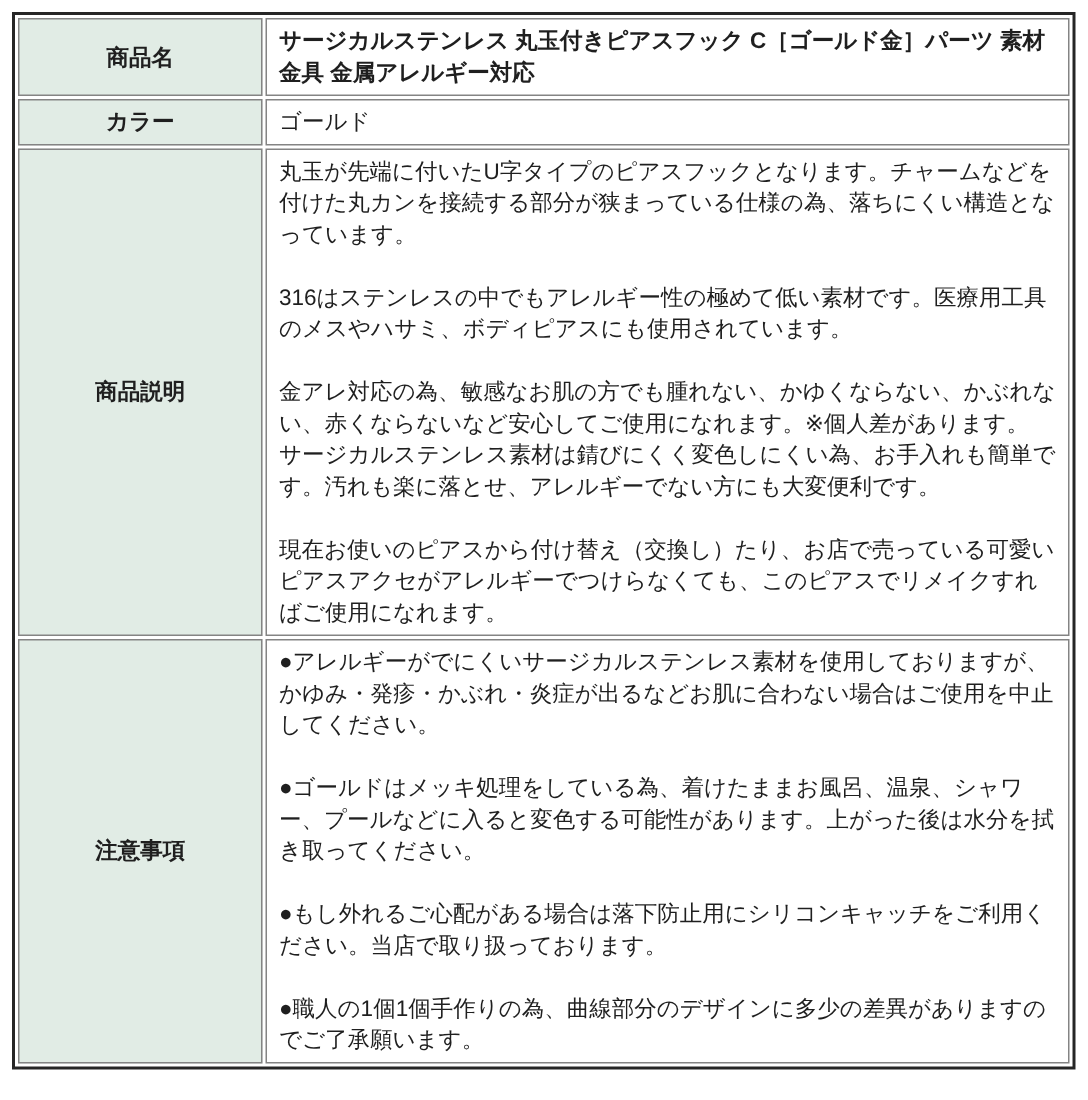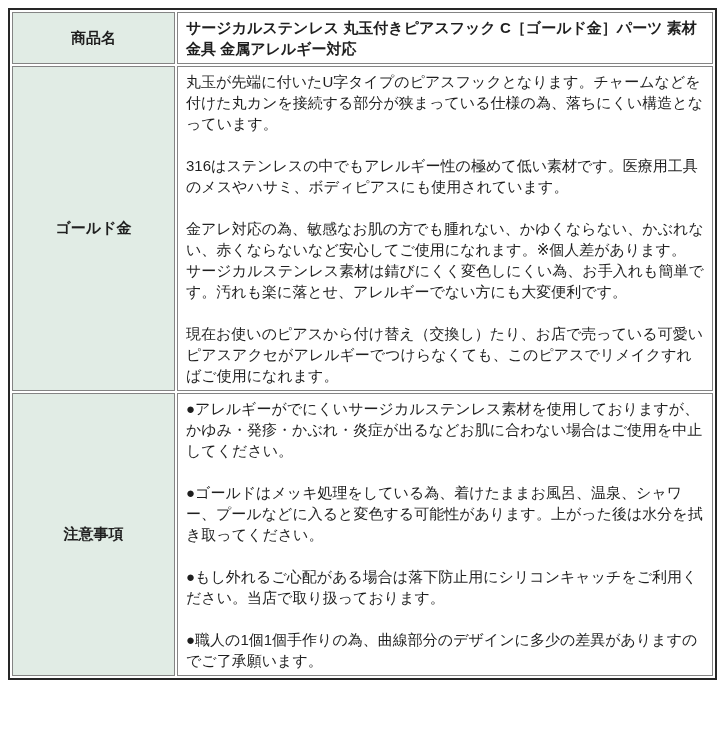--- a/index.html
+++ b/index.html
@@ -56,21 +56,25 @@
 </head>
 <body>
 
 <table class="spec-table">
   <tbody>
     <tr>
       <th>商品名</th>
       <td class="bold">サージカルステンレス 丸玉付きピアスフック C［ゴールド金］パーツ 素材 金具 金属アレルギー対応</td>
     </tr>
     <tr>
-      <th>ゴールド金</th>
+      <th>カラー</th>
+      <td>ゴールド</td>
+    </tr>
+    <tr>
+      <th>商品説明</th>
       <td>丸玉が先端に付いたU字タイプのピアスフックとなります。チャームなどを付けた丸カンを接続する部分が狭まっている仕様の為、落ちにくい構造となっています。
 
 316はステンレスの中でもアレルギー性の極めて低い素材です。医療用工具のメスやハサミ、ボディピアスにも使用されています。
 
 金アレ対応の為、敏感なお肌の方でも腫れない、かゆくならない、かぶれない、赤くならないなど安心してご使用になれます。※個人差があります。 サージカルステンレス素材は錆びにくく変色しにくい為、お手入れも簡単です。汚れも楽に落とせ、アレルギーでない方にも大変便利です。
 
 現在お使いのピアスから付け替え（交換し）たり、お店で売っている可愛いピアスアクセがアレルギーでつけらなくても、このピアスでリメイクすればご使用になれます。</td>
     </tr>
     <tr>
       <th>注意事項</th>

